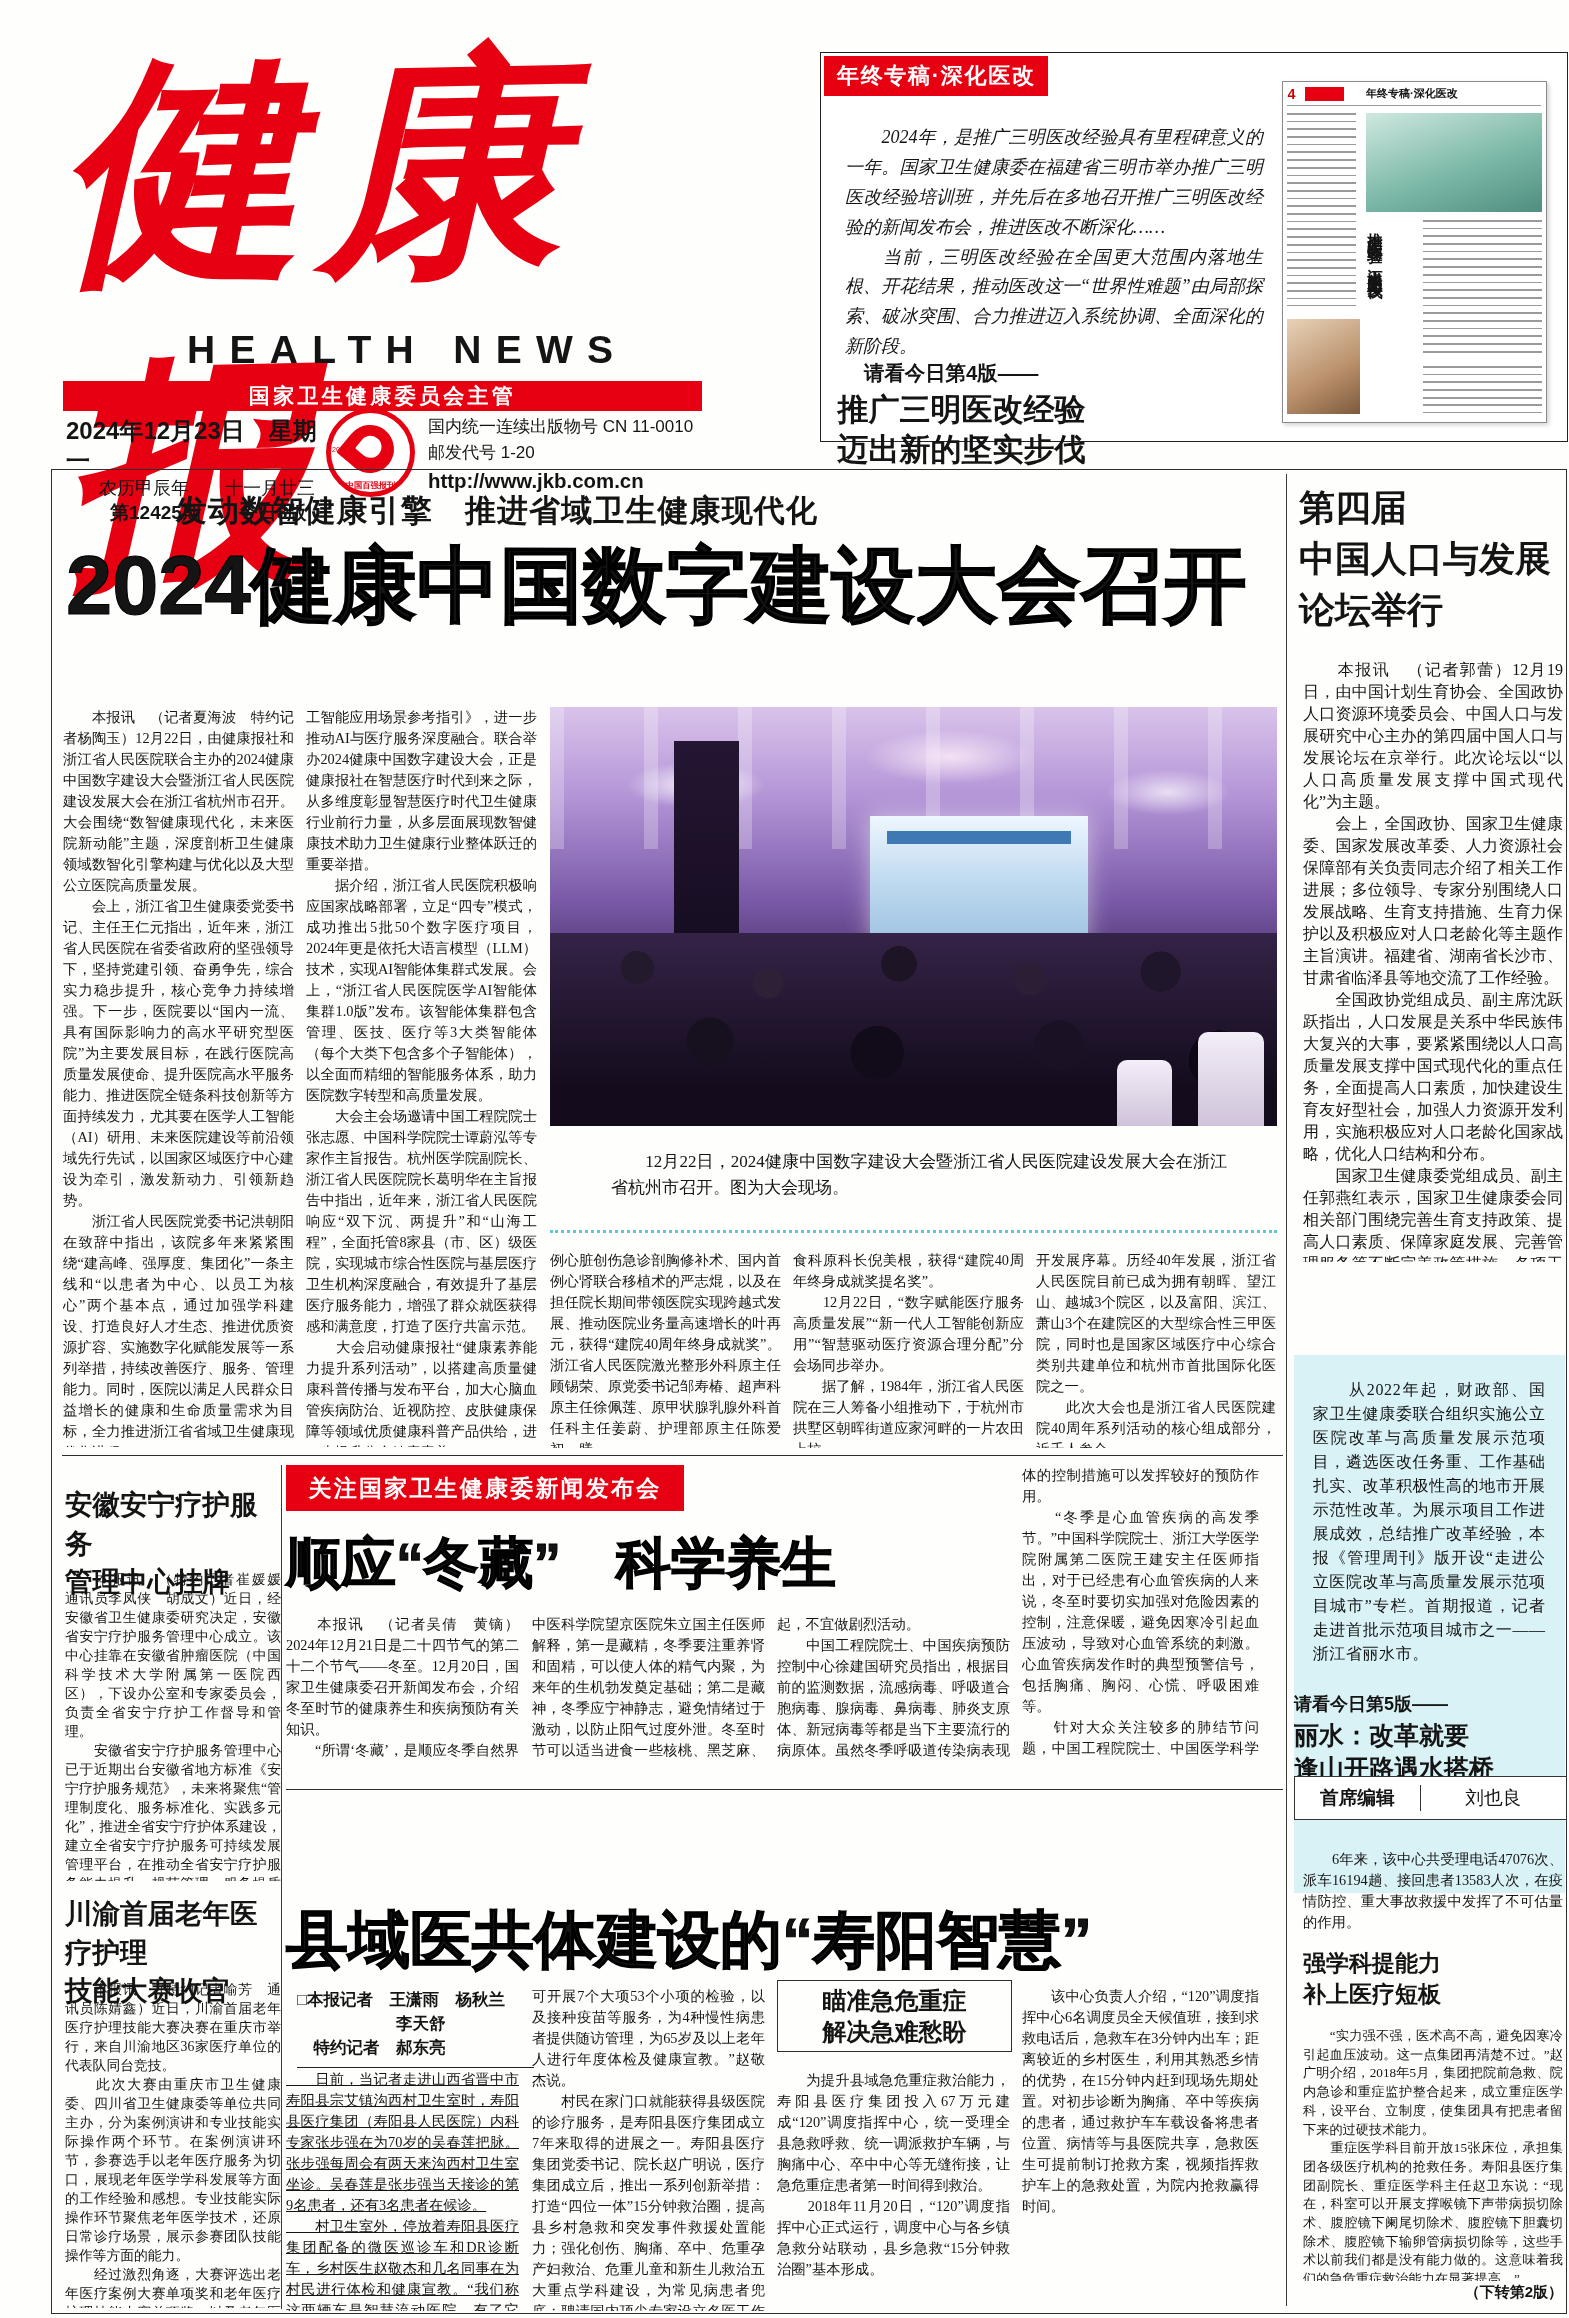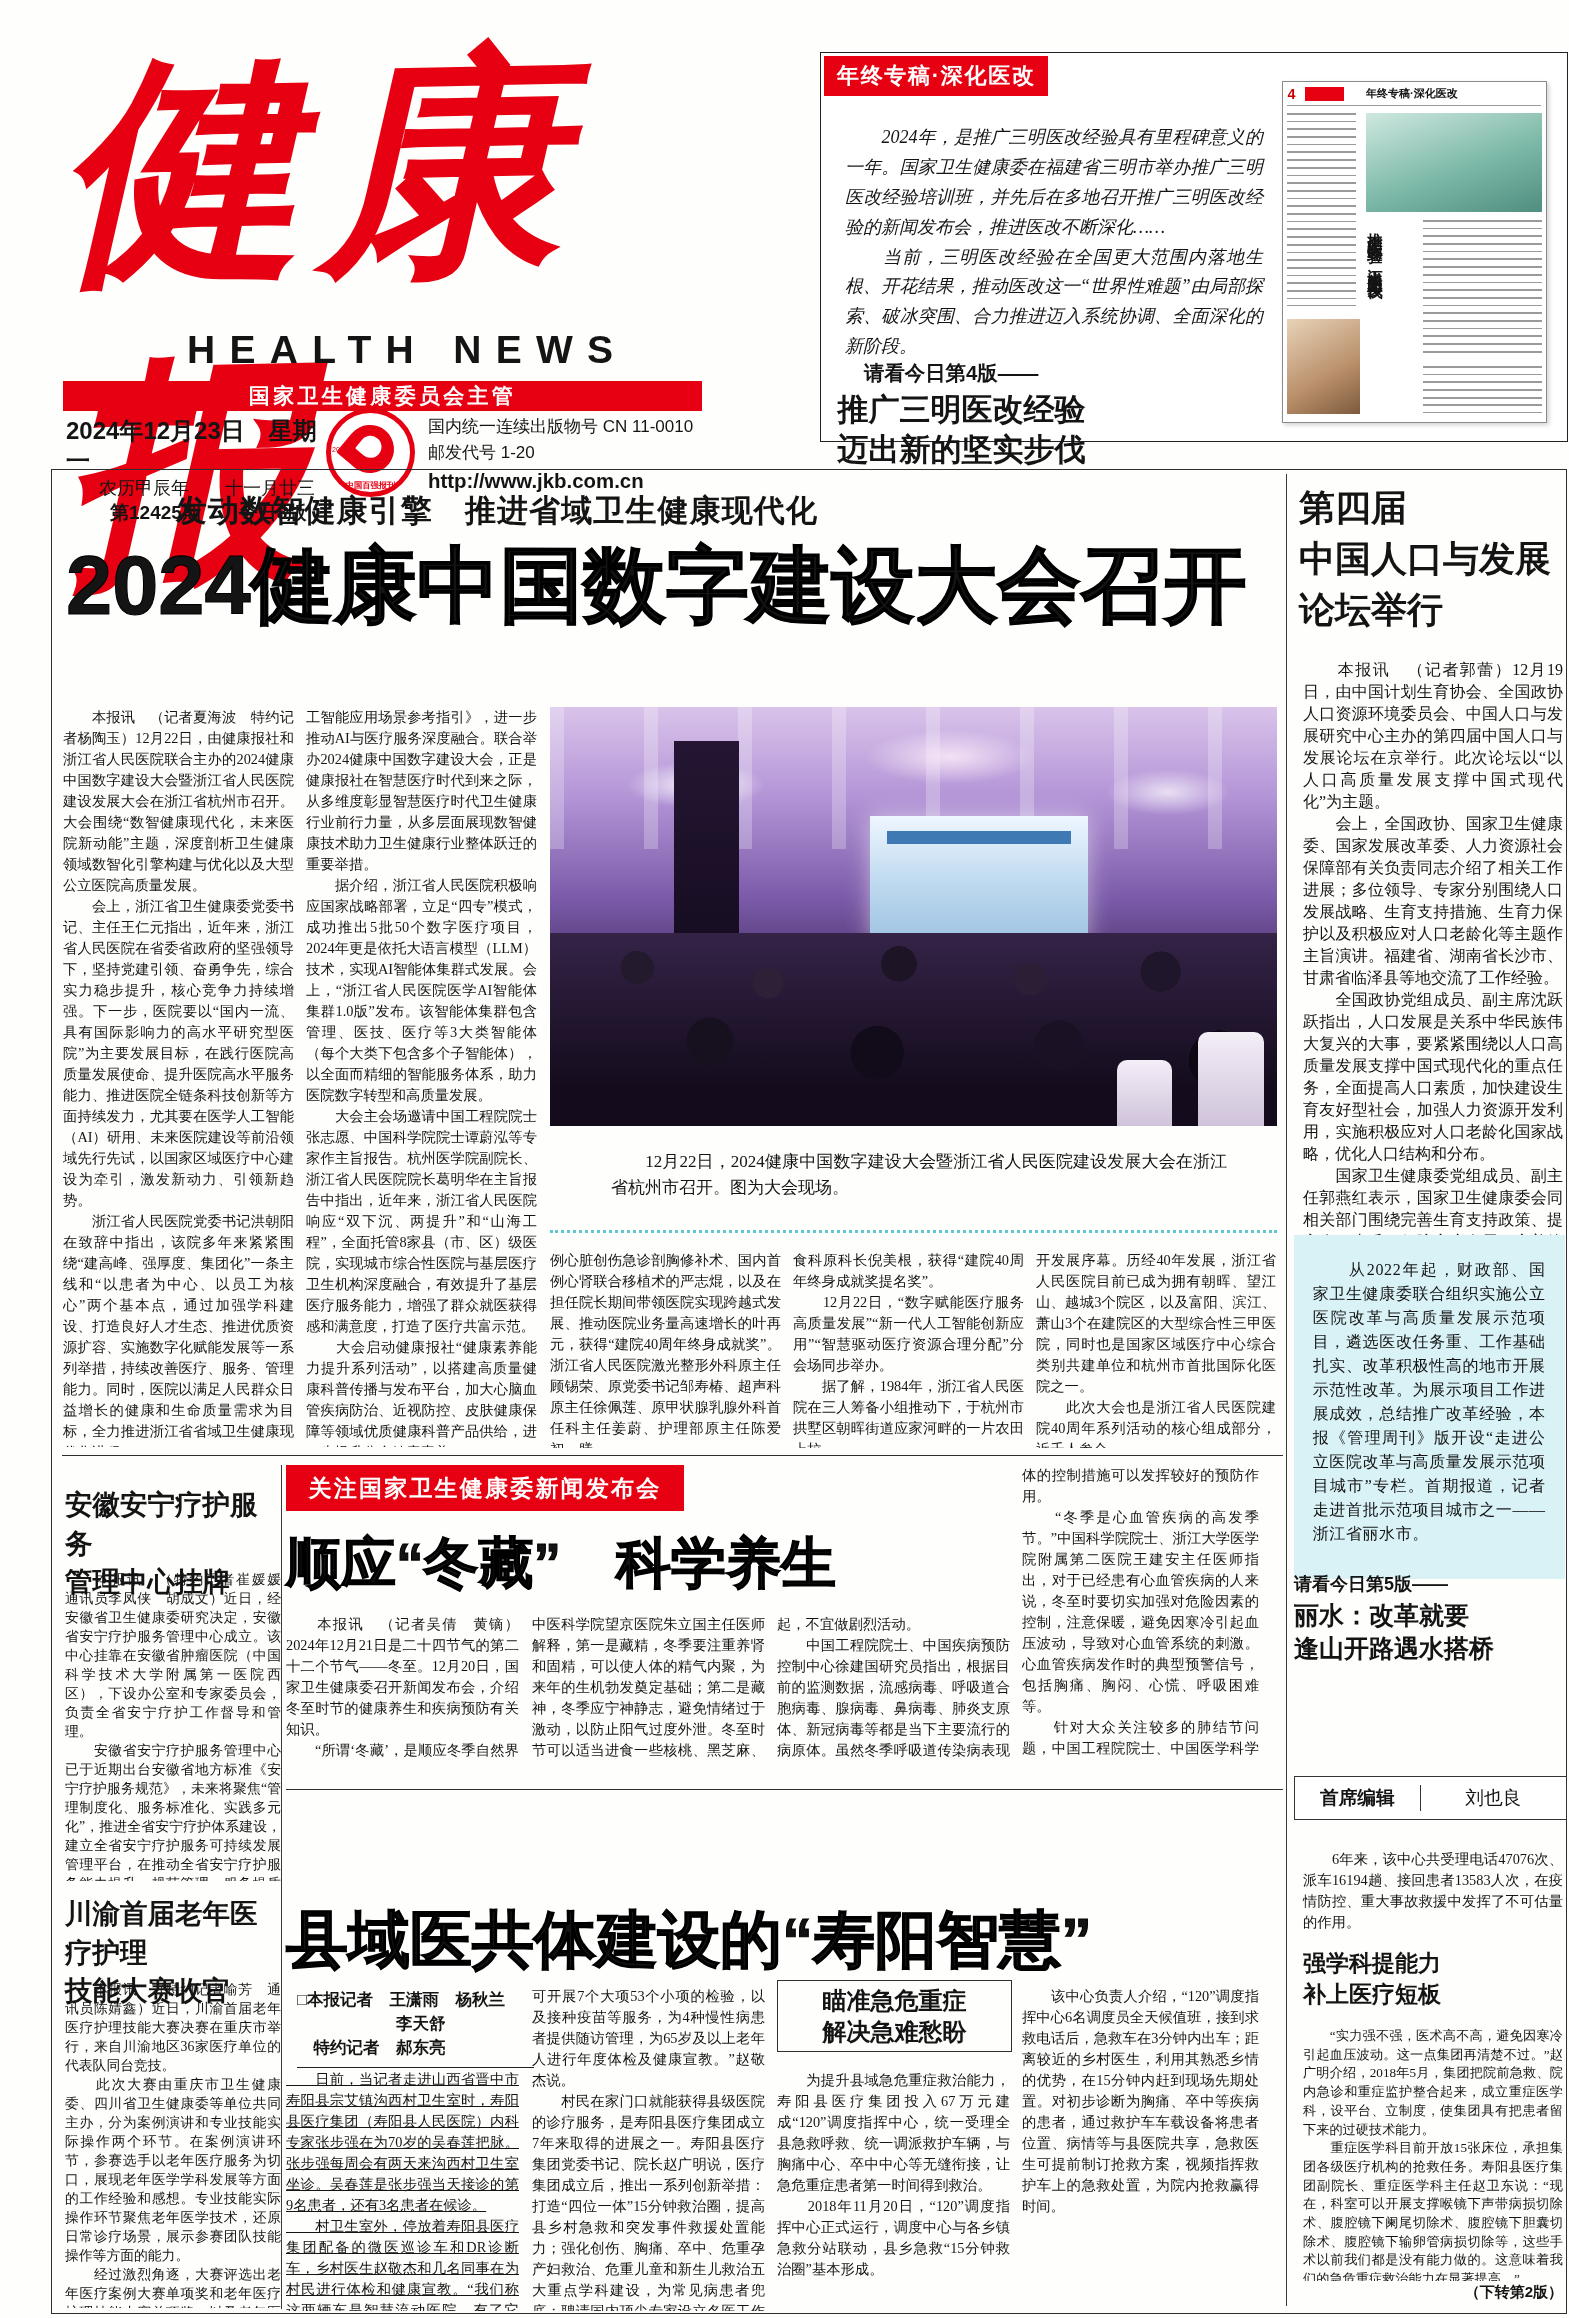--- a/index.html
+++ b/index.html
@@ -143,21 +143,21 @@
 　　此次大会也是浙江省人民医院建院40周年系列活动的核心组成部分，近千人参会。</div>
 
   <div class="abs ctr pre" style="left:1299px;top:482px;width:267px;font-size:36px;font-weight:900;line-height:1.42;">第四届
 中国人口与发展
 论坛举行</div>
   <div class="abs serif pre just clip" style="left:1303px;top:659px;width:260px;height:603px;font-size:16px;line-height:22px;">　　本报讯　（记者郭蕾）12月19日，由中国计划生育协会、全国政协人口资源环境委员会、中国人口与发展研究中心主办的第四届中国人口与发展论坛在京举行。此次论坛以“以人口高质量发展支撑中国式现代化”为主题。
 　　会上，全国政协、国家卫生健康委、国家发展改革委、人力资源社会保障部有关负责同志介绍了相关工作进展；多位领导、专家分别围绕人口发展战略、生育支持措施、生育力保护以及积极应对人口老龄化等主题作主旨演讲。福建省、湖南省长沙市、甘肃省临泽县等地交流了工作经验。
 　　全国政协党组成员、副主席沈跃跃指出，人口发展是关系中华民族伟大复兴的大事，要紧紧围绕以人口高质量发展支撑中国式现代化的重点任务，全面提高人口素质，加快建设生育友好型社会，加强人力资源开发利用，实施积极应对人口老龄化国家战略，优化人口结构和分布。
 　　国家卫生健康委党组成员、副主任郭燕红表示，国家卫生健康委会同相关部门围绕完善生育支持政策、提高人口素质、保障家庭发展、完善管理服务等不断完善政策措施，各项工作有序推进。要进一步加快推动生育支持政策落地，提供更丰富、更便捷、更贴心的人口服务，满足群众在家庭建设方面的美好需要，提高“生”的质量和人口素质，解决“育”的难题，减轻“养”的负担，构建新型婚育文化，倡导积极的婚恋观、生育观、家庭观，营造生育友好社会氛围。</div>
 
-  <div class="abs bluebox" style="left:1294px;top:1235px;width:271px;height:344px;">
+  <div class="abs bluebox" style="left:1294px;top:1355px;width:271px;height:538px;">
     <div class="abs serif pre just" style="left:18.7px;top:23px;width:233px;font-size:16px;line-height:24px;letter-spacing:0.6px;">　　从2022年起，财政部、国家卫生健康委联合组织实施公立医院改革与高质量发展示范项目，遴选医改任务重、工作基础扎实、改革积极性高的地市开展示范性改革。为展示项目工作进展成效，总结推广改革经验，本报《管理周刊》版开设“走进公立医院改革与高质量发展示范项目城市”专栏。首期报道，记者走进首批示范项目城市之一——浙江省丽水市。</div>
     <div class="abs ctr" style="left:0;top:337px;width:100%;font-size:18px;font-weight:bold;">请看今日第5版——</div>
     <div class="abs ctr pre" style="left:0;top:364px;width:100%;font-size:25px;font-weight:900;line-height:1.3;">丽水：改革就要
 逢山开路遇水搭桥</div>
   </div>
 
   <div class="abs tbl" style="left:1294px;top:1776px;width:271px;height:42px;font-size:18.7px;">
     <div class="c1">首席编辑</div>
     <div class="c2">刘也良</div>
   </div>

